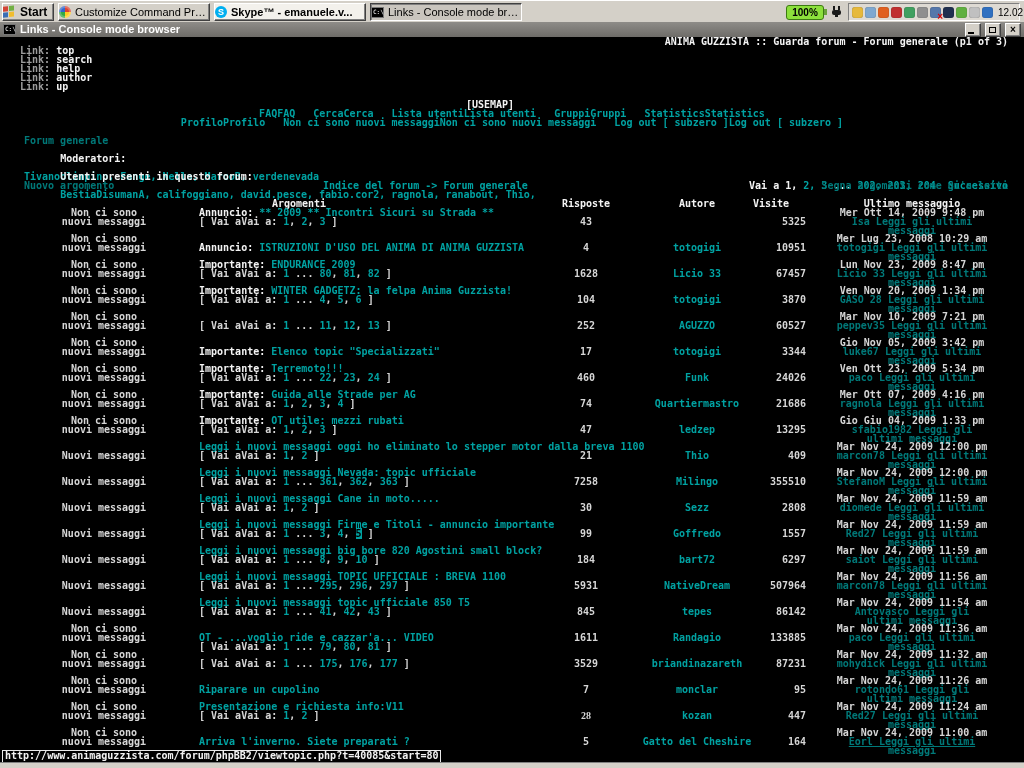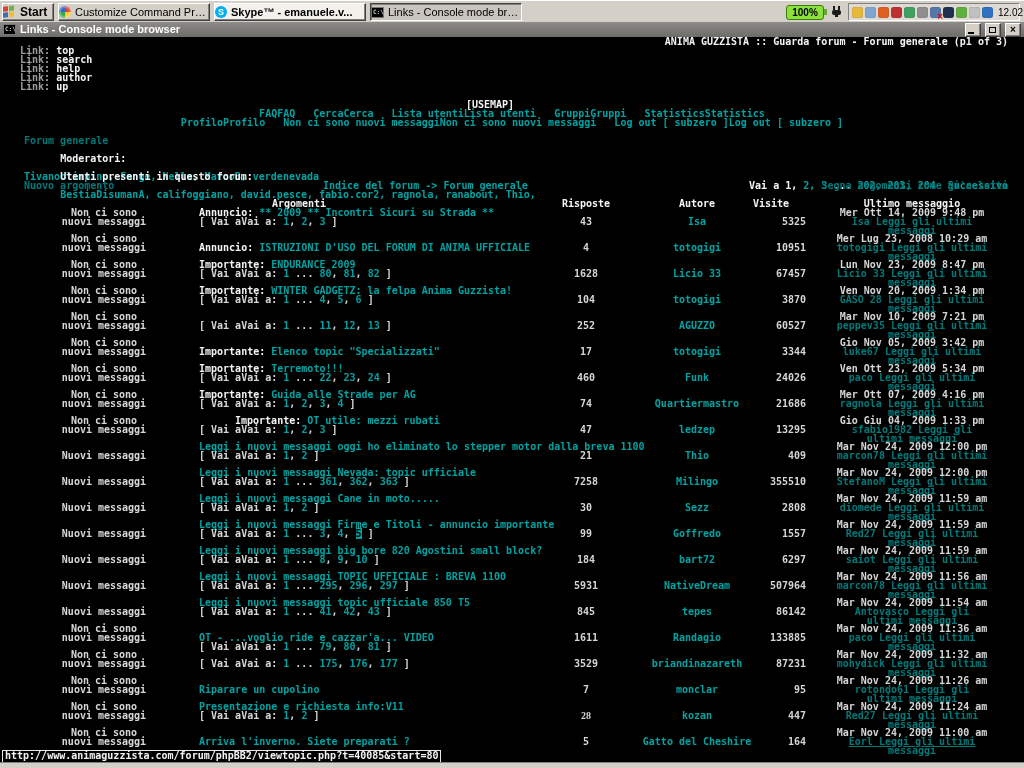--- a/index.html
+++ b/index.html
@@ -199,40 +199,37 @@
             <div class="fl center" style="top:0;">Non ci sono</div>
             <div class="fl center" style="top:9px;">nuovi messaggi</div>
           </div>
           <div class="fcell" style="left:199px;width:610px;top:0;">
             <div class="fl" style="top:0;"><span class="c-bright">Annuncio: </span><span class="c-link">** 2009 ** Incontri Sicuri su Strada **</span></div>
             <div class="fl" style="top:9px;"><span class="c-white">[ Vai aVai a: </span><span class="c-link">1</span><span class="c-white">, </span><span class="c-link">2</span><span class="c-white">, </span><span class="c-link">3</span><span class="c-white"> ]</span></div>
           </div>
           <div class="fcell" style="left:556px;width:60px;top:9px;">
             <div class="fl center c-white" style="top:0;">43</div>
           </div>
-          <div class="fcell" style="left:622px;width:150px;top:9px;">
-            <div class="fl center c-link" style="top:0;">Isa</div>
-          </div>
           <div class="fcell" style="left:736px;width:70px;top:9px;">
             <div class="fl right c-white" style="top:0;">5325</div>
           </div>
           <div class="fcell" style="left:812px;width:200px;top:0;">
             <div class="fl center c-white" style="top:0;">Mer Ott 14, 2009 9:48 pm</div>
             <div class="fl center c-dim" style="top:9px;">Isa Leggi gli ultimi</div>
             <div class="fl center c-dim" style="top:18px;">messaggi</div>
           </div>
         </div>
         <div class="frow" style="top:26px;">
           <div class="fcell c-white" style="left:24px;width:160px;top:0;">
             <div class="fl center" style="top:0;">Non ci sono</div>
             <div class="fl center" style="top:9px;">nuovi messaggi</div>
           </div>
           <div class="fcell" style="left:199px;width:610px;top:0;">
             <div class="fl" style="top:0;"></div>
-            <div class="fl" style="top:9px;"><span class="c-bright">Annuncio: </span><span class="c-link">ISTRUZIONI D'USO DEL FORUM DI ANIMA UFFICIALE</span></div>
+            <div class="fl" style="top:9px;"><span class="c-bright">Annuncio: </span><span class="c-link">ISTRUZIONI D'USO DEL ANIMA DI ANIMA GUZZISTA</span></div>
           </div>
           <div class="fcell" style="left:556px;width:60px;top:9px;">
             <div class="fl center c-white" style="top:0;">4</div>
           </div>
           <div class="fcell" style="left:622px;width:150px;top:9px;">
             <div class="fl center c-link" style="top:0;">totogigi</div>
           </div>
           <div class="fcell" style="left:736px;width:70px;top:9px;">
             <div class="fl right c-white" style="top:0;">10951</div>
           </div>
@@ -384,21 +381,21 @@
             <div class="fl center c-dim" style="top:9px;">ragnola Leggi gli ultimi</div>
             <div class="fl center c-dim" style="top:18px;">messaggi</div>
           </div>
         </div>
         <div class="frow" style="top:208px;">
           <div class="fcell c-white" style="left:24px;width:160px;top:0;">
             <div class="fl center" style="top:0;">Non ci sono</div>
             <div class="fl center" style="top:9px;">nuovi messaggi</div>
           </div>
           <div class="fcell" style="left:199px;width:610px;top:0;">
-            <div class="fl" style="top:0;margin-left:36px;"><span class="c-bright">Importante: </span><span class="c-link">OT utile: mezzi rubati</span></div>
+            <div class="fl" style="top:0;"><span class="c-bright">Importante: </span><span class="c-link">OT utile: mezzi rubati</span></div>
             <div class="fl" style="top:9px;"><span class="c-white">[ Vai aVai a: </span><span class="c-link">1</span><span class="c-white">, </span><span class="c-link">2</span><span class="c-white">, </span><span class="c-link">3</span><span class="c-white"> ]</span></div>
           </div>
           <div class="fcell" style="left:556px;width:60px;top:9px;">
             <div class="fl center c-white" style="top:0;">47</div>
           </div>
           <div class="fcell" style="left:622px;width:150px;top:9px;">
             <div class="fl center c-link" style="top:0;">ledzep</div>
           </div>
           <div class="fcell" style="left:736px;width:70px;top:9px;">
             <div class="fl right c-white" style="top:0;">13295</div>

